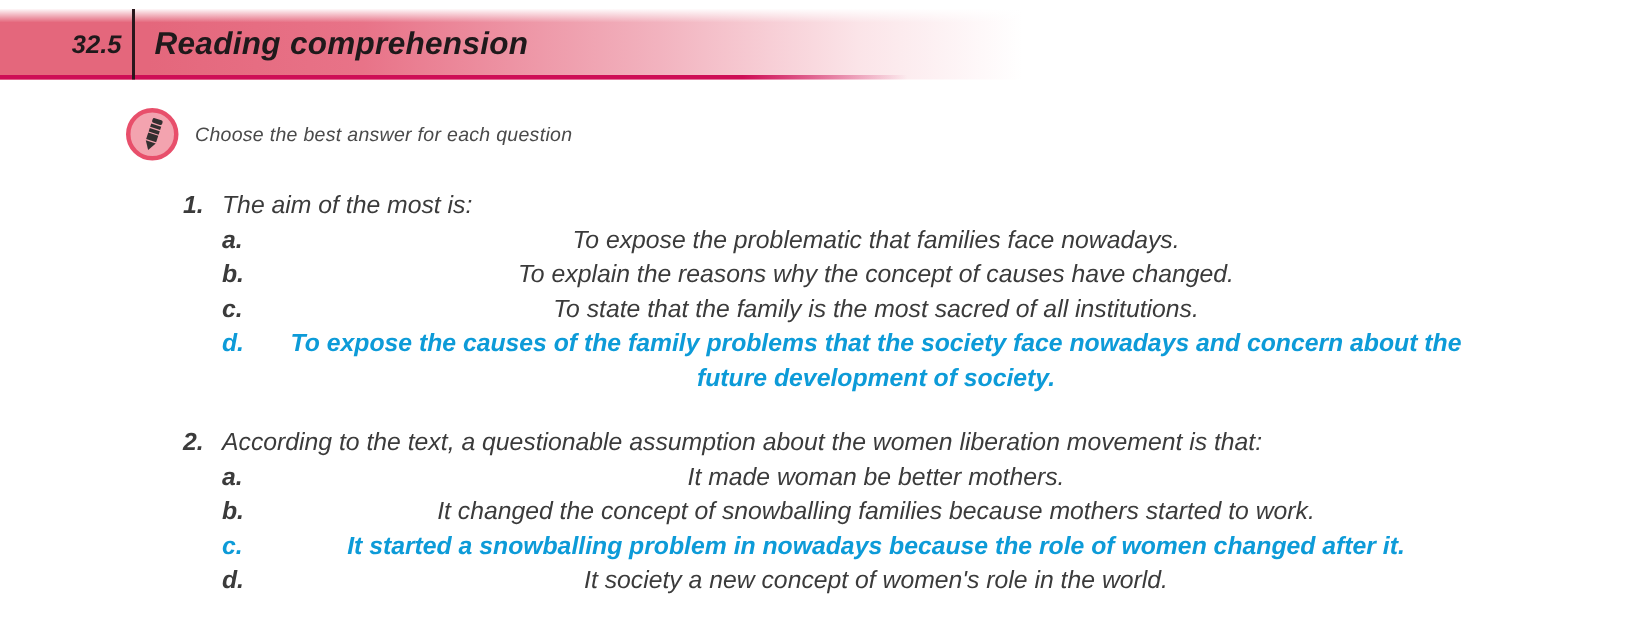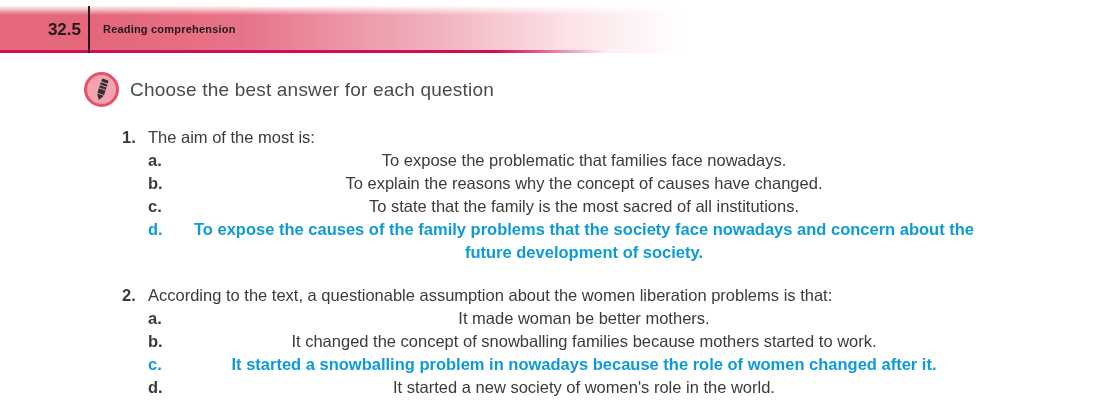--- a/index.html
+++ b/index.html
@@ -3,20 +3,21 @@
 <meta charset="utf-8">
 <style>
   html, body { margin: 0; padding: 0; background: #ffffff; }
   .canvas {
     position: relative;
     width: 1100px;
     height: 411px;
     overflow: hidden;
     background: #ffffff;
     font-family: "Liberation Sans", sans-serif;
+    font-style: italic;
   }
 
   
   .header {
     position: absolute;
     left: 0; top: 6px;
     width: 1100px; height: 47px;
     background: linear-gradient(to right,
       #e4677c 0%, #e4677c 9%, #e87388 22%,
       #f2b3bf 40%, #fbe4e8 52%, #ffffff 62%);
@@ -43,21 +44,21 @@
     position: absolute; left: 0; top: 0;
     width: 81px; height: 44px; line-height: 47px;
     text-align: right;
     font-size: 17px; font-weight: bold;
     color: #1f191b;
     z-index: 2;
   }
   .header-title {
     position: absolute; left: 103px; top: 0;
     height: 44px; line-height: 47px;
-    font-size: 11px; font-weight: bold;
+    font-size: 21px; font-weight: bold;
     letter-spacing: 0.2px;
     color: #1f191b;
     z-index: 2;
   }
 
   
   .instruction {
     position: absolute; left: 84px; top: 72px;
     display: flex; align-items: center;
   }
@@ -65,21 +66,21 @@
     width: 35px; height: 35px;
     border-radius: 50%;
     background: #f3a3af;
     border: 3px solid #e84f6b;
     box-sizing: border-box;
     display: flex; align-items: center; justify-content: center;
     flex: 0 0 auto;
   }
   .instruction-text {
     margin-left: 11px;
-    font-size: 19px;
+    font-size: 13px;
     color: #4a4a4a;
     letter-spacing: 0.2px;
   }
 
   
   .questions {
     position: absolute; left: 122px; top: 126px;
     width: 872px;
     font-size: 16.5px;
     line-height: 23px;
@@ -145,34 +146,34 @@
       </div>
       <div class="option highlighted">
         <span class="letter">d.</span>
         <span class="otext">To expose the causes of the family problems that the society face nowadays and concern about the future development of society.</span>
       </div>
     </div>
 
     <div class="question">
       <div class="qrow">
         <span class="qnum">2.</span>
-        <span class="qtext">According to the text, a questionable assumption about the women liberation problems is that:</span>
+        <span class="qtext">According to the text, a questionable assumption about the women liberation movement is that:</span>
       </div>
       <div class="option">
         <span class="letter">a.</span>
         <span class="otext">It made woman be better mothers.</span>
       </div>
       <div class="option">
         <span class="letter">b.</span>
         <span class="otext">It changed the concept of snowballing families because mothers started to work.</span>
       </div>
       <div class="option highlighted">
         <span class="letter">c.</span>
         <span class="otext">It started a snowballing problem in nowadays because the role of women changed after it.</span>
       </div>
       <div class="option">
         <span class="letter">d.</span>
-        <span class="otext">It started a new society of women's role in the world.</span>
+        <span class="otext">It society a new concept of women's role in the world.</span>
       </div>
     </div>
 
   </div>
 </div>
 
 </body></html>

